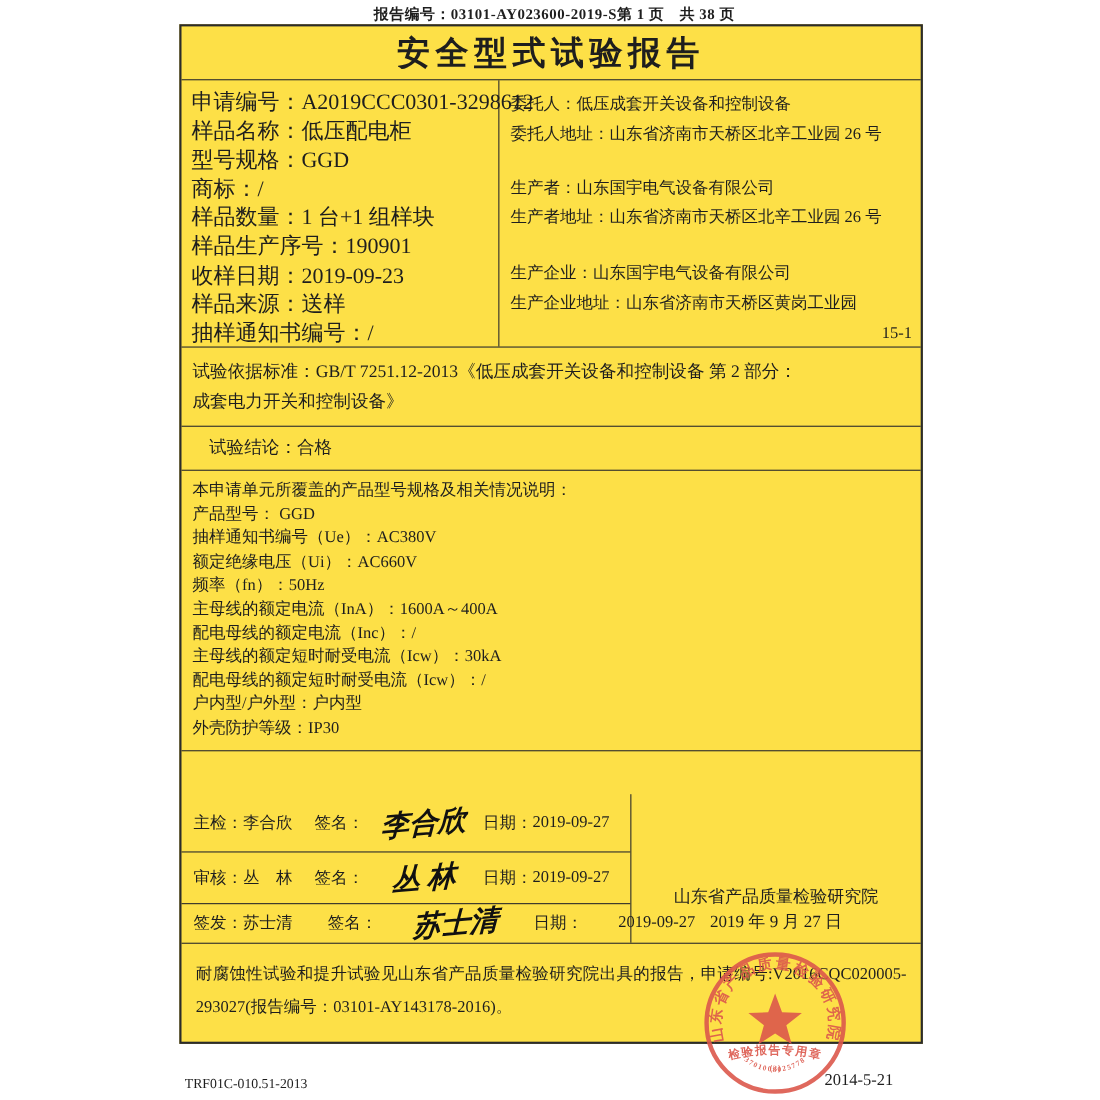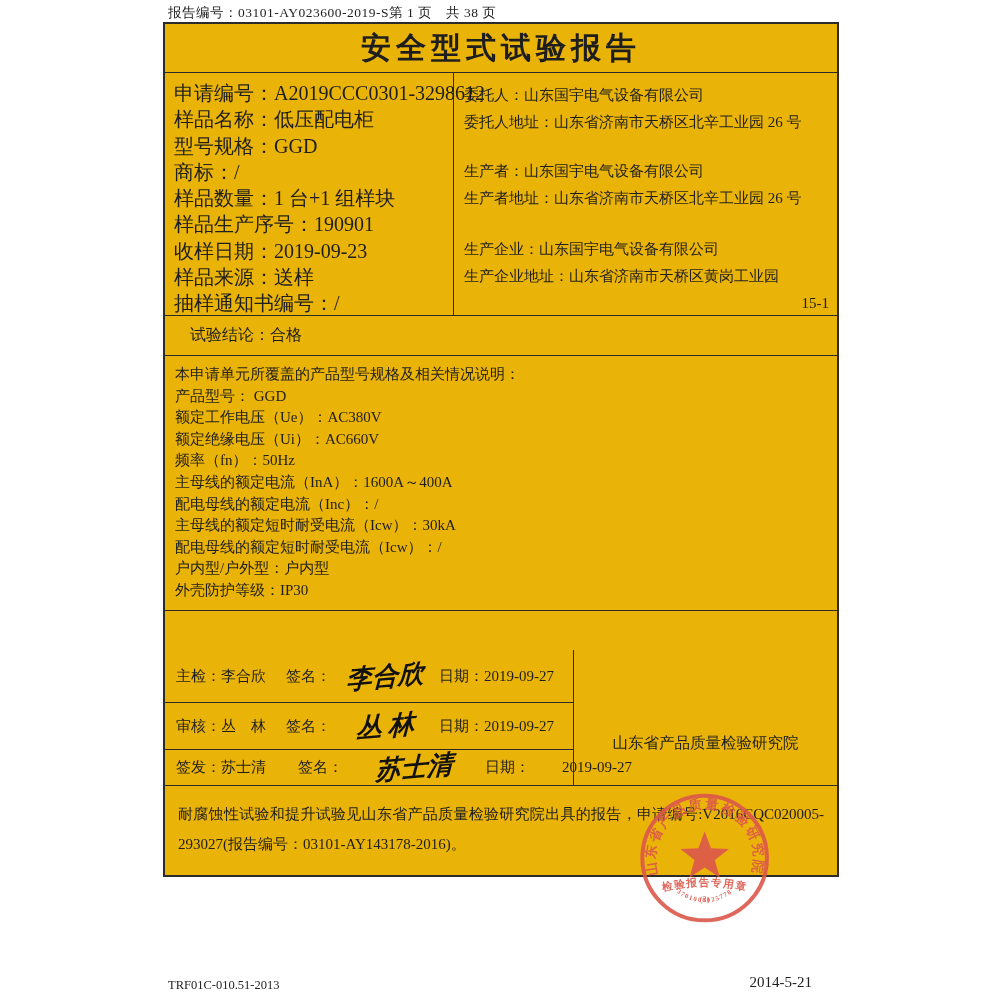--- a/index.html
+++ b/index.html
@@ -5,27 +5,27 @@
   * { margin:0; padding:0; box-sizing:border-box; }
   html,body { background:#ffffff; }
   .page {
     position:relative; width:1000px; height:1000px; background:#fff;
     font-family:"Liberation Serif","DejaVu Serif",serif; color:#1e1e1e;
     overflow:hidden;
   }
   
   .page-header {
     position:absolute; left:168px; top:4px; width:672px;
-    display:flex; justify-content:flex-start;
-    font-size:13.5px; font-weight:normal; letter-spacing:.5px;
+    display:flex; justify-content:center;
+    font-size:13.5px; font-weight:bold; letter-spacing:.5px;
   }
   
   .doc-table {
     position:absolute; left:163px; top:22px; width:676px;
-    border:2px solid #2b2b2b; background:#eab308;
+    border:2px solid #2b2b2b; background:#fde047;
   }
   .row { border-top:1.5px solid #2b2b2b; }
   .row:first-child { border-top:none; }
 
   .title-row {
     height:48px; display:flex; align-items:center; justify-content:center;
     font-size:30px; font-weight:bold; letter-spacing:5px;
   }
 
   .info-row { display:flex; height:243px; }
@@ -119,37 +119,41 @@
         <div class="line">样品名称：低压配电柜</div>
         <div class="line">型号规格：GGD</div>
         <div class="line">商标：/</div>
         <div class="line">样品数量：1 台+1 组样块</div>
         <div class="line">样品生产序号：190901</div>
         <div class="line">收样日期：2019-09-23</div>
         <div class="line">样品来源：送样</div>
         <div class="line">抽样通知书编号：/</div>
       </div>
       <div class="info-right">
-        <div class="line">委托人：山东国宇电气设备有限公司</div>
+        <div class="line">委托人：低压成套开关设备和控制设备</div>
         <div class="line">委托人地址：山东省济南市天桥区北辛工业园 26 号</div>
         <div class="line grp2">生产者：山东国宇电气设备有限公司</div>
         <div class="line">生产者地址：山东省济南市天桥区北辛工业园 26 号</div>
         <div class="line grp3">生产企业：山东国宇电气设备有限公司</div>
         <div class="line">生产企业地址：山东省济南市天桥区黄岗工业园</div>
         <div class="line-center">15-1</div>
       </div>
     </div>
 
+    <div class="row standard-row">
+      <div class="line">试验依据标准：GB/T 7251.12-2013《低压成套开关设备和控制设备 第 2 部分：</div>
+      <div class="line">成套电力开关和控制设备》</div>
+    </div>
 
     <div class="row conclusion-row">试验结论：合格</div>
 
     <div class="row specs-row">
       <div class="line">本申请单元所覆盖的产品型号规格及相关情况说明：</div>
       <div class="line">产品型号：  GGD</div>
-      <div class="line">额定工作电压（Ue）：AC380V</div>
+      <div class="line">抽样通知书编号（Ue）：AC380V</div>
       <div class="line">额定绝缘电压（Ui）：AC660V</div>
       <div class="line">频率（fn）：50Hz</div>
       <div class="line">主母线的额定电流（InA）：1600A～400A</div>
       <div class="line">配电母线的额定电流（Inc）：/</div>
       <div class="line">主母线的额定短时耐受电流（Icw）：30kA</div>
       <div class="line">配电母线的额定短时耐受电流（Icw）：/</div>
       <div class="line">户内型/户外型：户内型</div>
       <div class="line">外壳防护等级：IP30</div>
     </div>
 
@@ -191,20 +195,21 @@
             <text class="seal-text" font-size="16" letter-spacing="2" fill="#dc584c">
               <textPath href="#sealMidArc" startOffset="50%" text-anchor="middle">检验报告专用章</textPath>
             </text>
             <text class="seal-text" x="100" y="165" font-size="11" text-anchor="middle" fill="#dc584c">（3）</text>
             <text class="seal-text" font-size="10" letter-spacing="2" fill="#dc584c">
               <textPath href="#sealBotArc" startOffset="50%" text-anchor="middle">3701008025778</textPath>
             </text>
           </svg>
         </div>
         <div class="stamp-org">山东省产品质量检验研究院</div>
+        <div class="stamp-date">2019 年 9 月 27 日</div>
       </div>
     </div>
 
     <div class="row remark-row">
       <div class="remark-text">耐腐蚀性试验和提升试验见山东省产品质量检验研究院出具的报告，申请编号:V2016CQC020005-293027(报告编号：03101-AY143178-2016)。</div>
     </div>
 
   </div>
 
   <div class="footer-left">TRF01C-010.51-2013</div>

